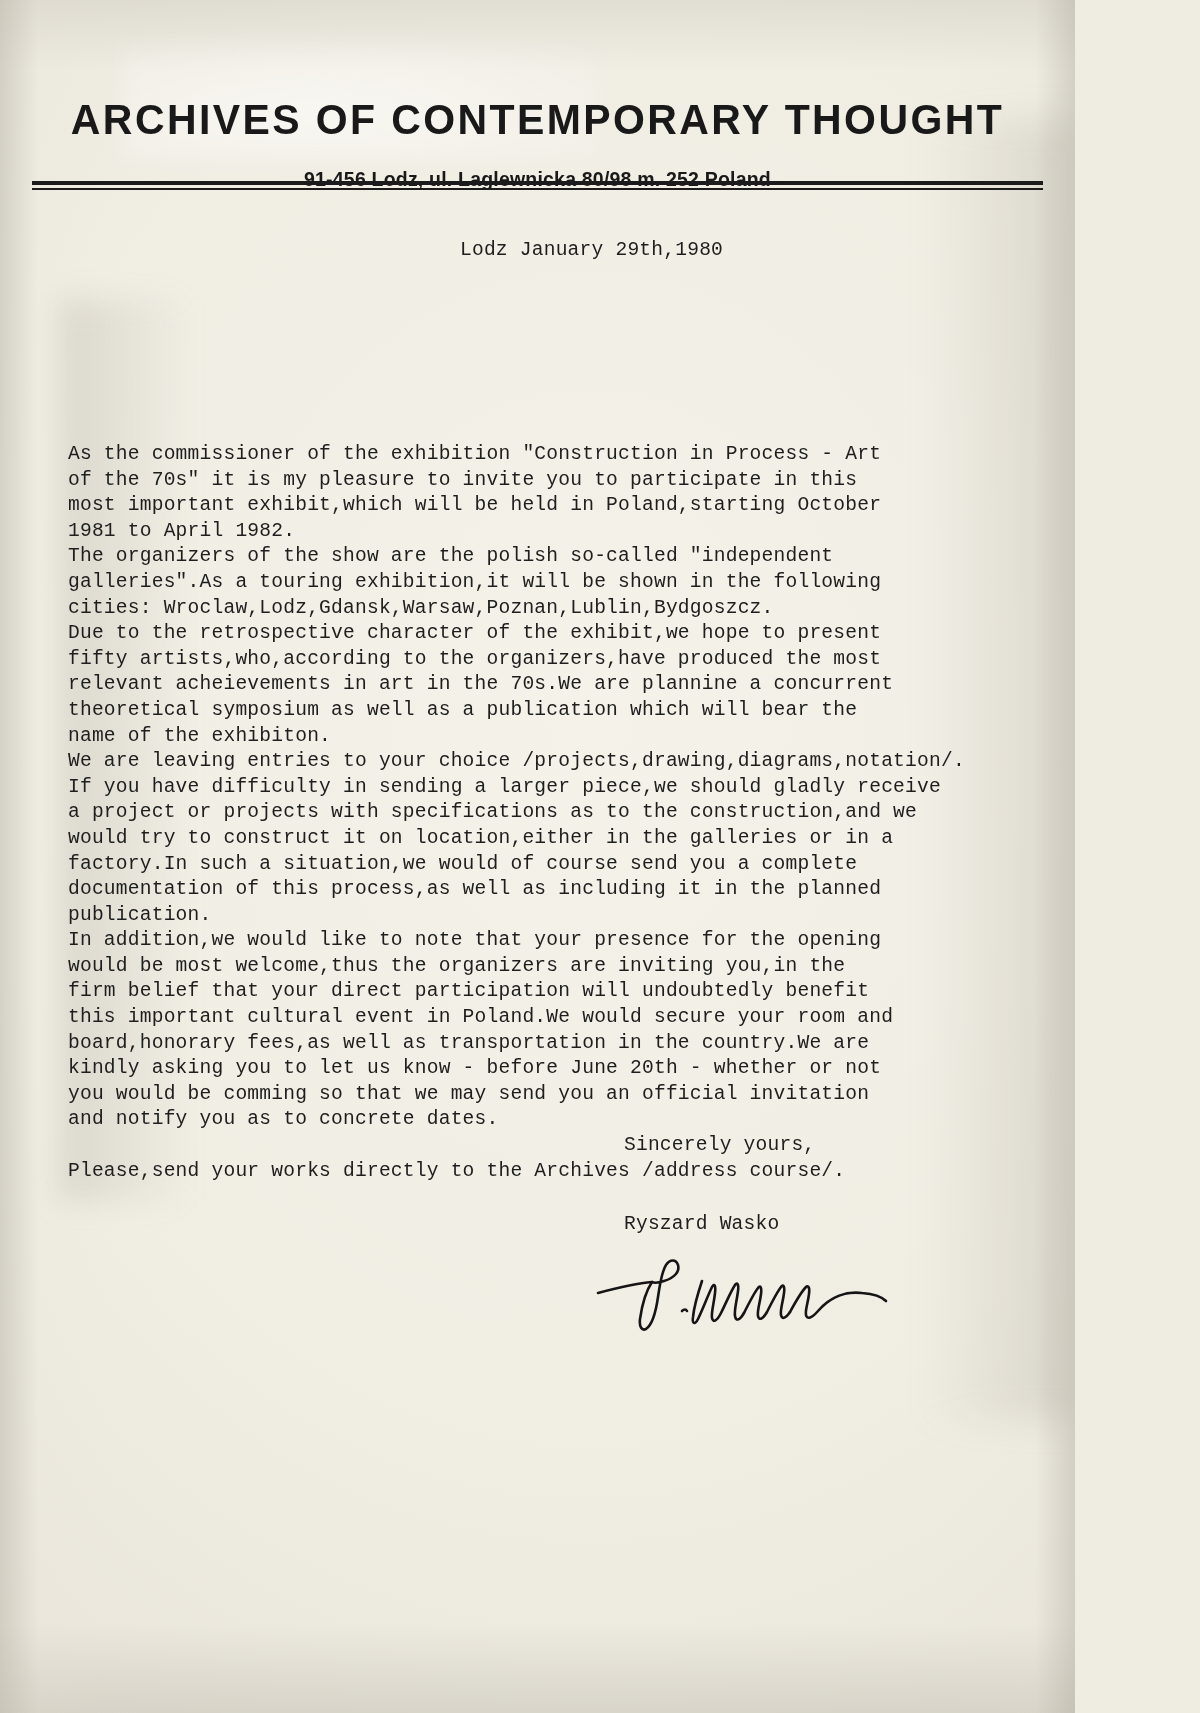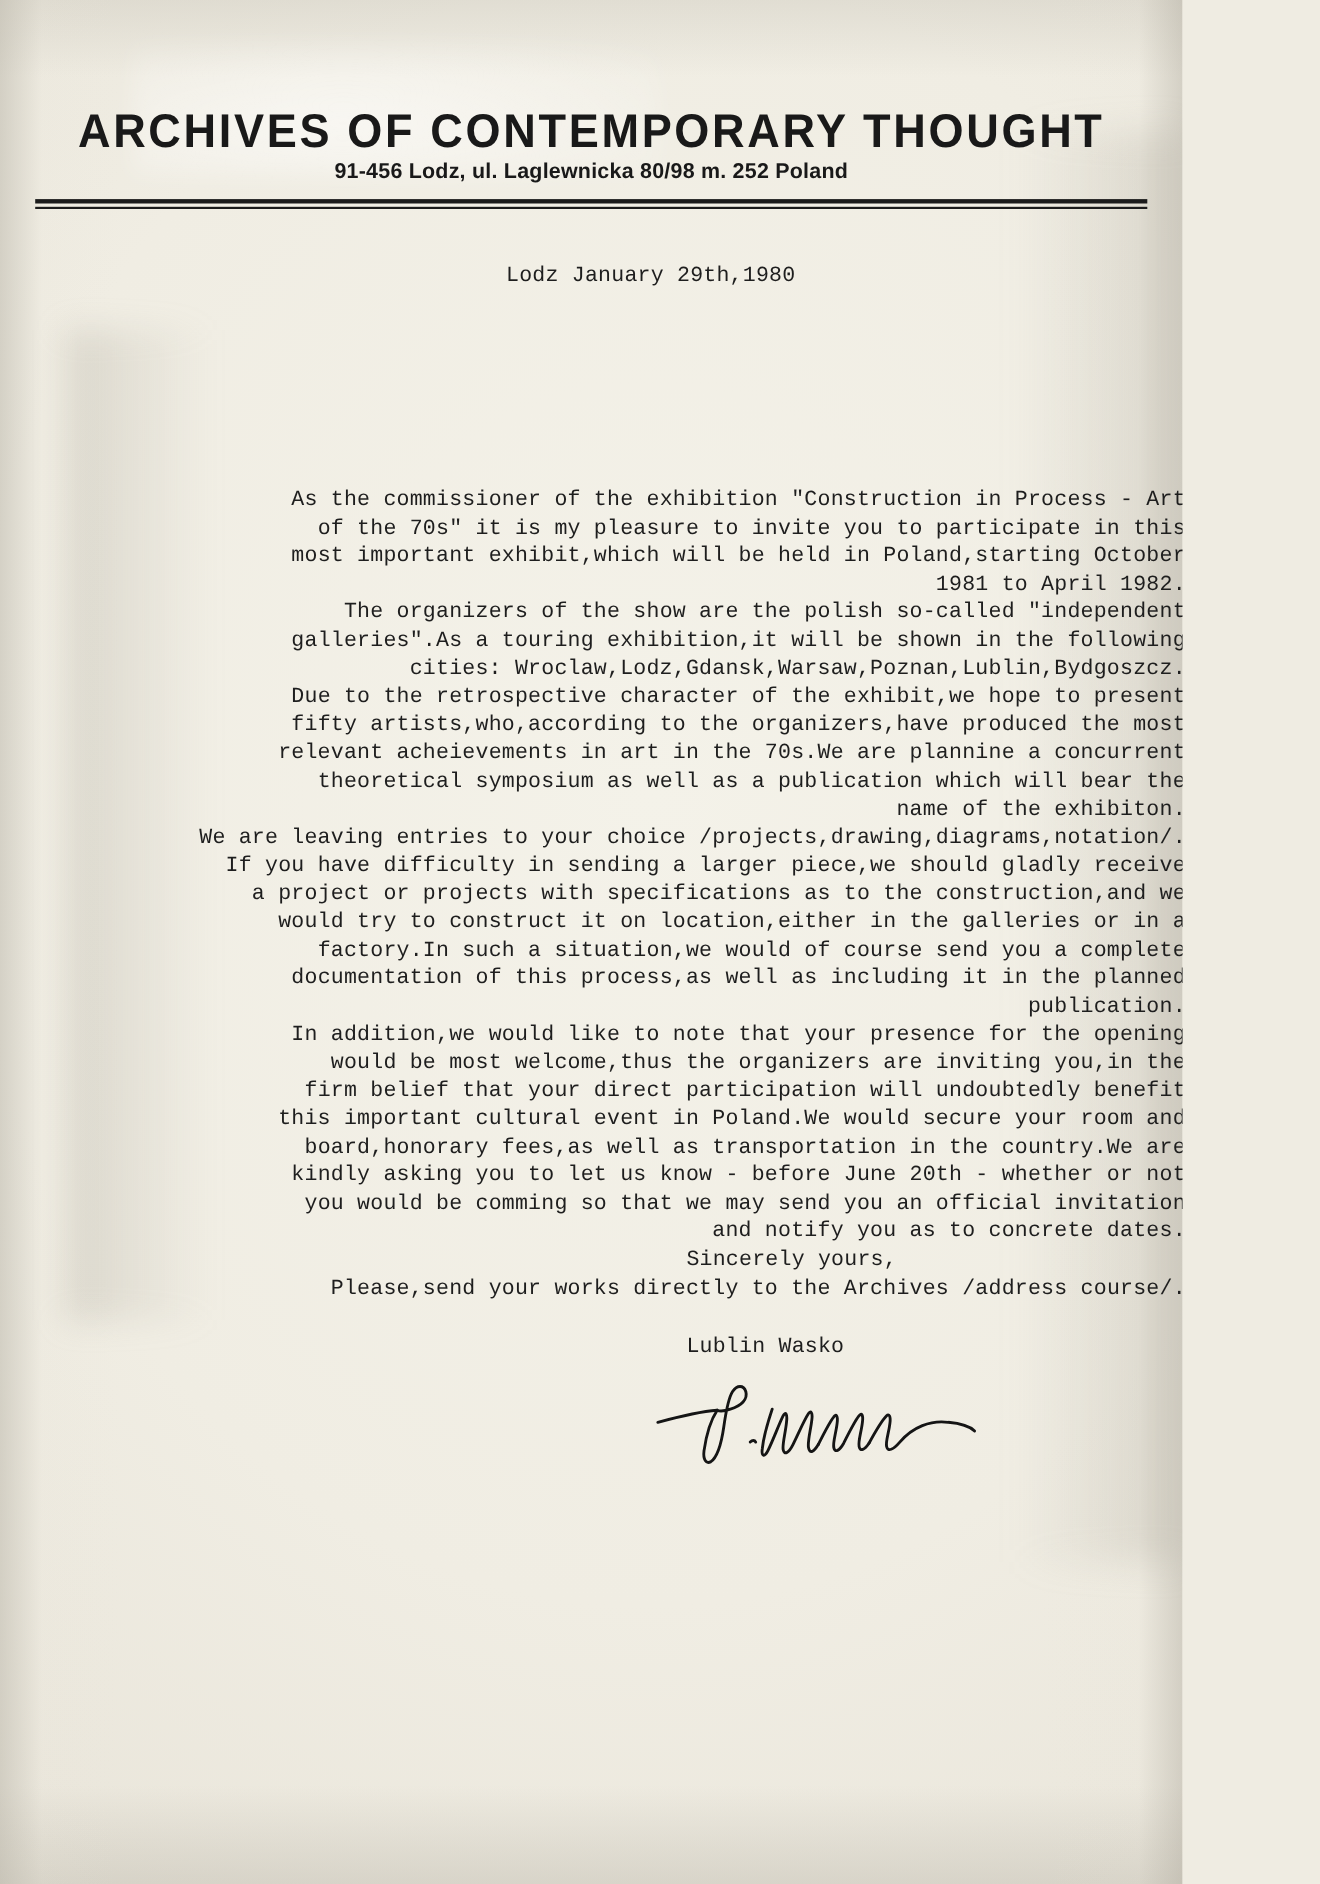--- a/index.html
+++ b/index.html
@@ -71,21 +71,21 @@
   .lh-title {
     font-family: "Liberation Sans", sans-serif;
     font-weight: bold;
     font-size: 41px;
     letter-spacing: 2.4px;
     color: #191919;
     white-space: nowrap;
     transform: scaleY(1.05);
   }
   .lh-sub {
-    margin-top: 2px;
+    margin-top: 25px;
     font-family: "Liberation Sans", sans-serif;
     font-weight: bold;
     font-size: 19.5px;
     letter-spacing: 0.2px;
     color: #191919;
   }
   .rules {
     position: absolute;
     left: 32px;
     right: 32px;
@@ -118,21 +118,20 @@
     top: 238px;
   }
   .body-block {
     position: absolute;
     left: 68px;
     top: 442px;
     width: 1010px;
   }
   .para {
     margin: 0;
-    text-align: right;
   }
   .para + .para {
     margin-top: 0px;
   }
   .spacer {
     height: 25.6px;
   }
   .closing {
     position: absolute;
     left: 624px;
@@ -201,21 +200,21 @@
 this important cultural event in Poland.We would secure your room and
 board,honorary fees,as well as transportation in the country.We are
 kindly asking you to let us know - before June 20th - whether or not
 you would be comming so that we may send you an official invitation
 and notify you as to concrete dates.</p>
       <div class="spacer"></div>
       <p class="type para">Please,send your works directly to the Archives /address course/.</p>
     </div>
 
     <div class="type closing">Sincerely yours,</div>
-    <div class="type signer">Lublin Wasko</div>
+    <div class="type signer">Ryszard Wasko</div>
 
     <svg class="signature" viewBox="0 0 330 95">
       <g fill="none" stroke="#151515" stroke-width="2.6" stroke-linecap="round" stroke-linejoin="round">
         <path d="M8,48 C30,42 48,38 62,37"></path>
         <path d="M62,37 C56,46 52,60 50,74 C49,82 52,86 56,84 C62,80 66,66 68,52 C70,38 72,26 76,20 C80,14 86,14 88,20 C90,27 84,33 74,36 C68,38 64,38 62,37"></path>
         <path d="M92,66 C94,64 96,64 97,66"></path>
         <path d="M112,36 C108,48 104,62 103,72 C102,79 105,80 108,74 C113,64 118,50 122,42 C124,38 126,40 125,48 C124,58 121,68 122,73 C123,78 127,76 131,68 C136,58 141,46 145,40 C147,37 149,39 148,46 C147,55 144,65 145,71 C146,77 150,75 154,68"></path>
         <path d="M154,68 C159,58 164,48 168,43 C170,40 172,42 171,49 C170,58 167,66 168,71 C169,76 173,74 177,67 C182,57 187,47 191,42 C193,39 195,41 194,48 C193,57 190,65 191,70 C192,75 196,73 200,67"></path>
         <path d="M200,67 C206,56 212,46 216,42 C218,40 220,42 219,49 C218,58 215,65 216,70 C217,75 222,73 228,66 C240,52 256,46 272,48 C284,49 292,52 296,56"></path>
       </g>

